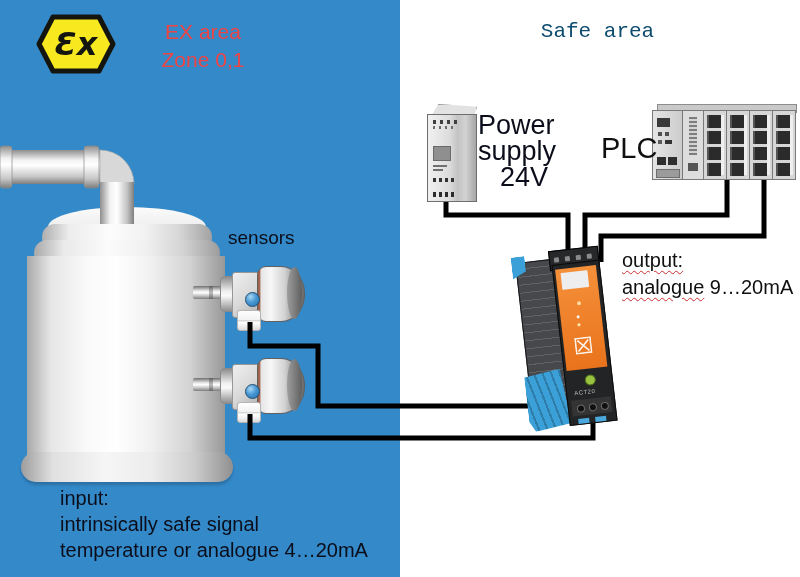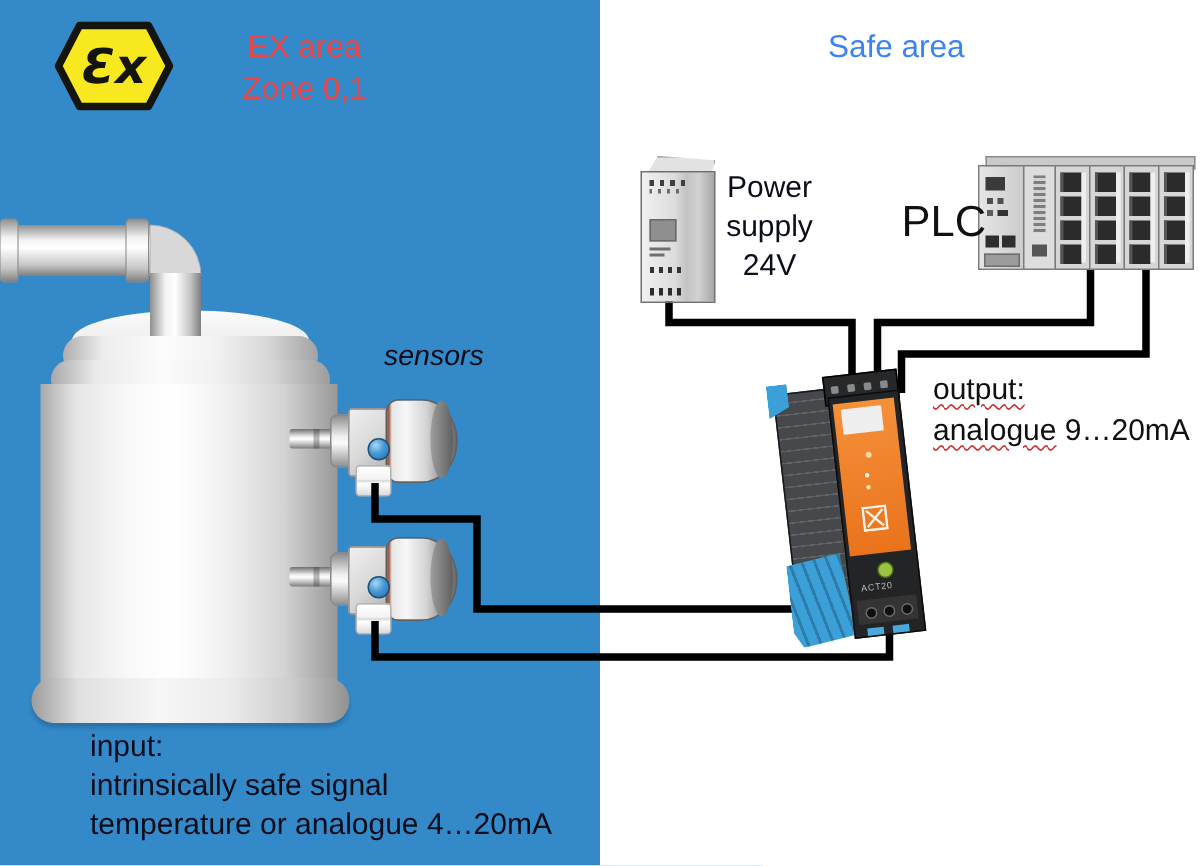--- a/index.html
+++ b/index.html
@@ -8,21 +8,21 @@
     background:#ffffff;
     font-family:"Liberation Sans", sans-serif;
     color:#0c0f14;
   }
   .abs{position:absolute;}
 
   
   .ex-zone{left:0;top:0;width:400px;height:577px;background:#3489c9;}
 
   .zone-title{font-size:21px;line-height:28px;text-align:center;font-weight:400;color:#ef4444;z-index:15;}
-  .zone-title.safe{color:#3b82f6;}
+  .zone-title.safe{color:#0c4a6e;font-family:Liberation Mono, monospace;}
 
   
   .ex-logo{left:36px;top:14px;width:80px;height:60px;z-index:15;}
 
   
   .pipe-svg{left:0;top:140px;z-index:2;}
   .tank-dome{left:48px;top:207px;width:158px;height:40px;border-radius:50%;
     background:linear-gradient(180deg,#fbfbfb 0%,#efefef 45%,#d7d7d7 100%);z-index:1;}
   .tank-rim1{left:42px;top:224px;width:170px;height:26px;border-radius:13px;
     background:linear-gradient(90deg,#aeaeae 0%,#ededed 16%,#fcfcfc 40%,#f2f2f2 60%,#d8d8d8 80%,#a2a2a2 100%);z-index:2;}
@@ -119,25 +119,25 @@
   .iso-slot1{left:8px}.iso-slot2{left:25px}
   .iso-wedge{position:absolute;left:0;top:118px;width:42px;height:60px;background:#3ba0d8;
     clip-path:polygon(0 8%,86% 0,100% 92%,14% 100%,0 82%);
     background-image:repeating-linear-gradient(75deg,rgba(0,0,0,.22) 0 2px,transparent 2px 8px);}
 
   
   .txt{z-index:15;font-size:20px;line-height:26px;color:#0b0e1a;}
   .txt.black{color:#101010;}
   .wavy{text-decoration-line:underline;text-decoration-style:wavy;text-decoration-color:#cf2e2e;
     text-decoration-thickness:1px;text-underline-offset:3px;text-align:center;}
-  .ps-label{left:478px;top:112px;width:70px;text-align:center;font-size:20px;line-height:26px;}
+  .ps-label{left:478px;top:112px;width:70px;text-align:right;font-size:27px;line-height:26px;}
   .plc-label{left:601px;top:135px;font-size:29px;}
   .out-label{left:622px;top:247px;font-size:20px;line-height:27px;}
   .in-label{left:28px;top:485px;margin-left:32px;}
-  .sensors-label{left:256px;top:225px;font-size:19px;font-style:italic;}
+  .sensors-label{left:228px;top:225px;font-size:19px;}
 </style>
 </head>
 <body>
 
 <div id="stage">
 
   <div class="abs ex-zone"></div>
 
   <svg class="abs ex-logo" viewBox="0 0 80 60">
     <polygon points="17,3 63,3 77,30 63,57 17,57 3,30" fill="#f7e81f" stroke="#15150f" stroke-width="5" stroke-linejoin="round"></polygon>

